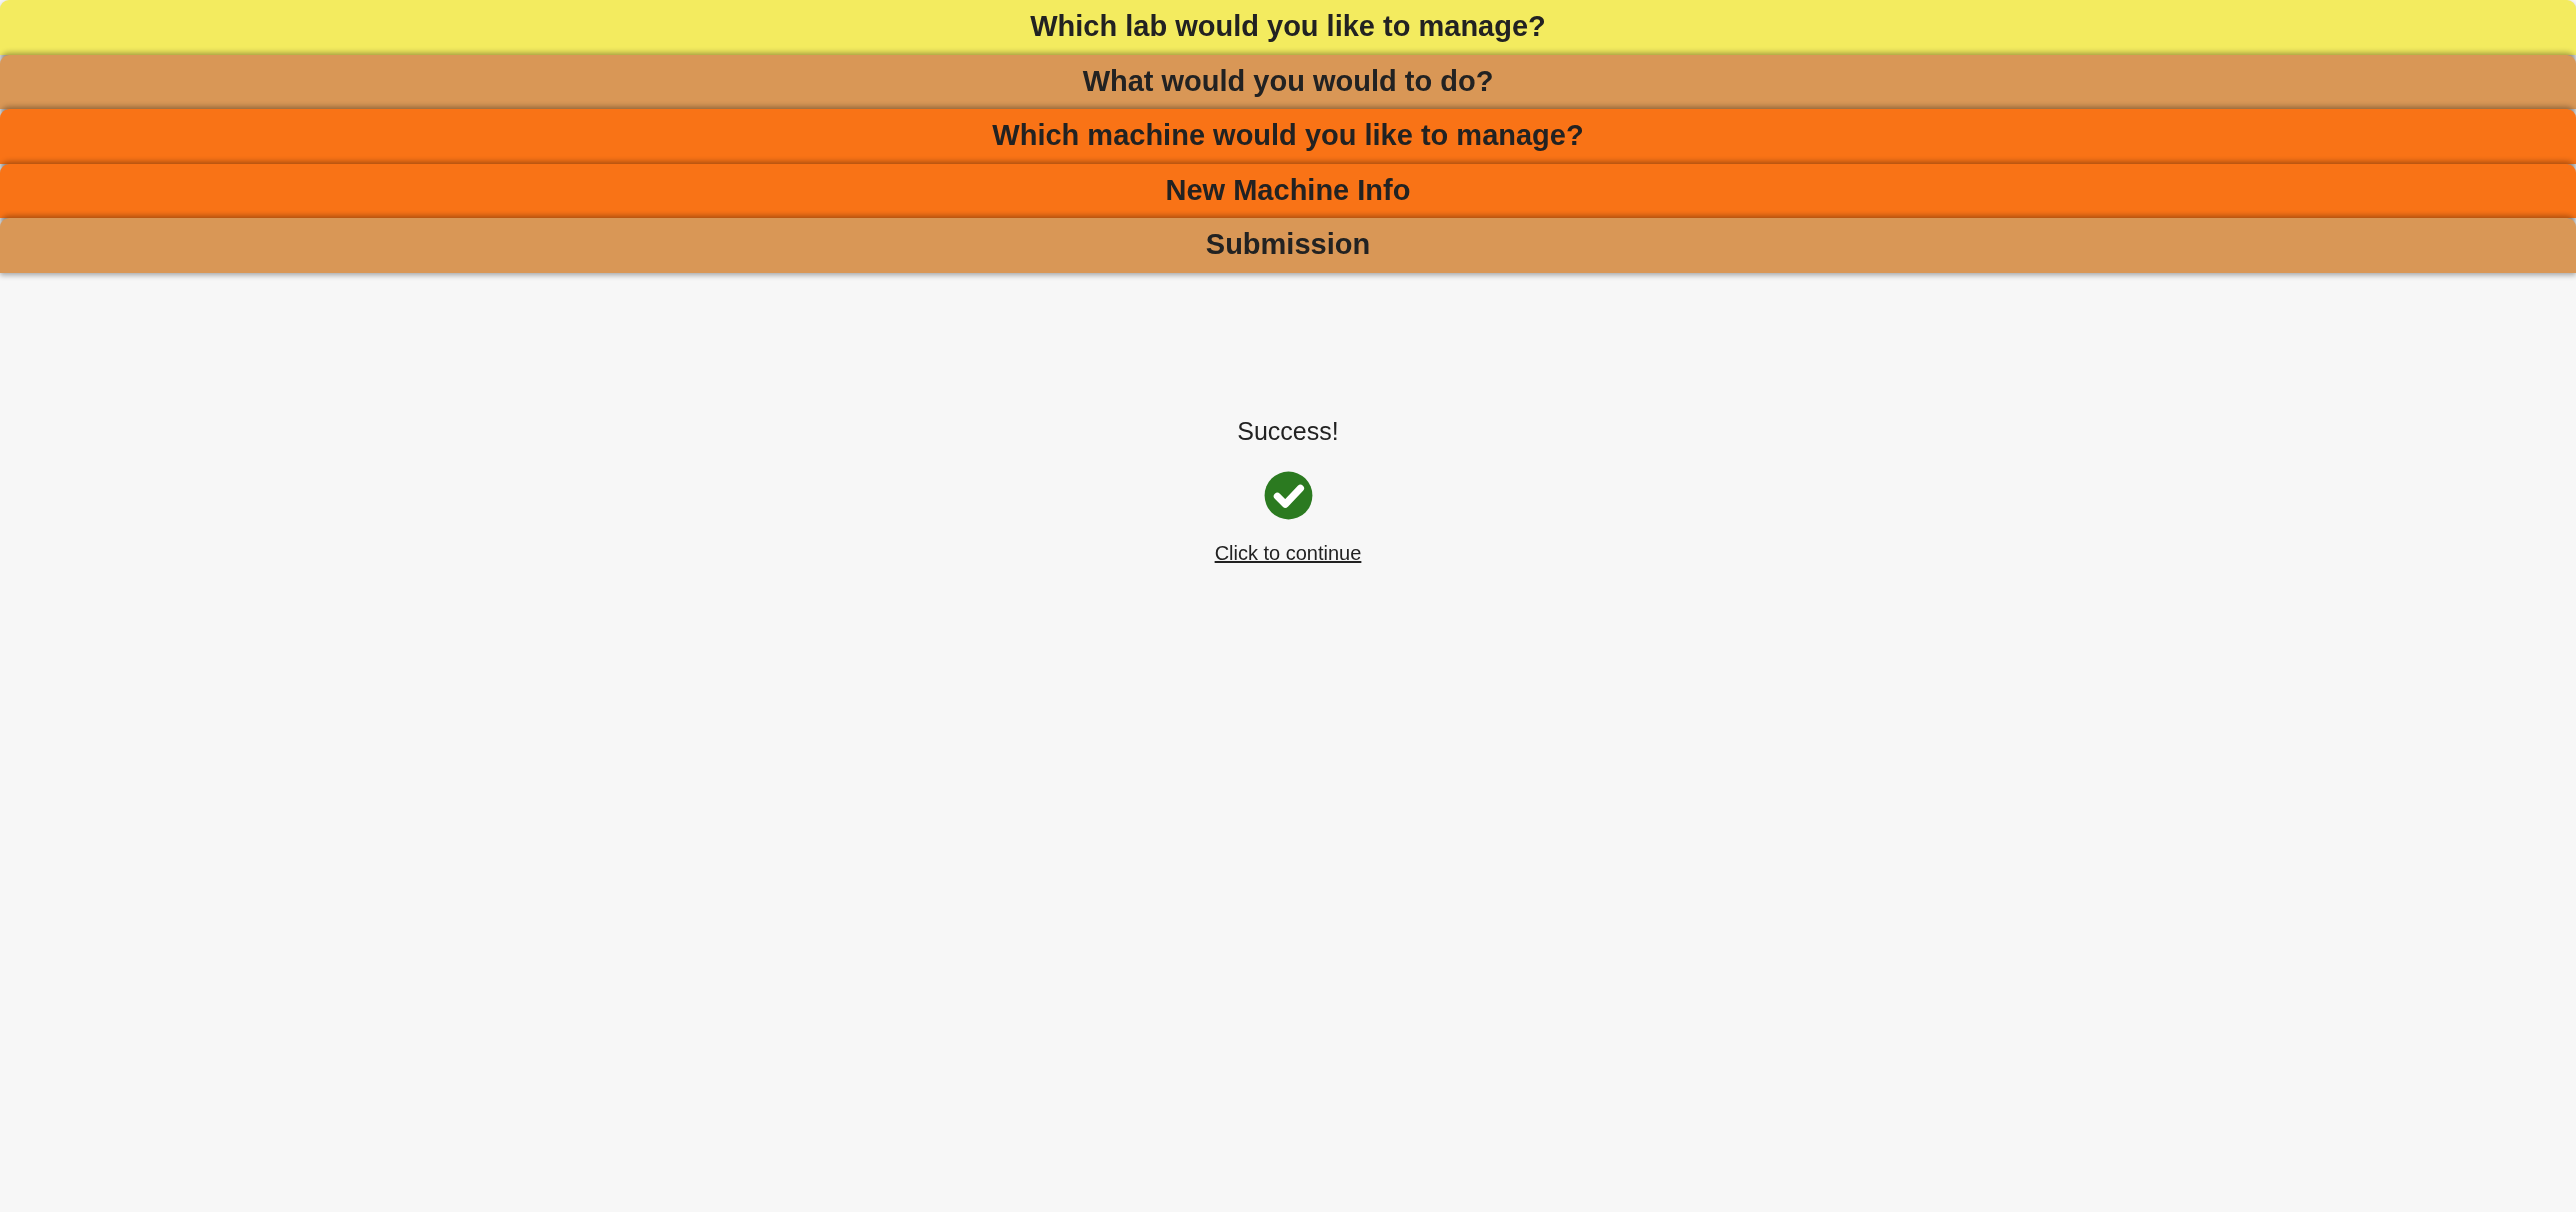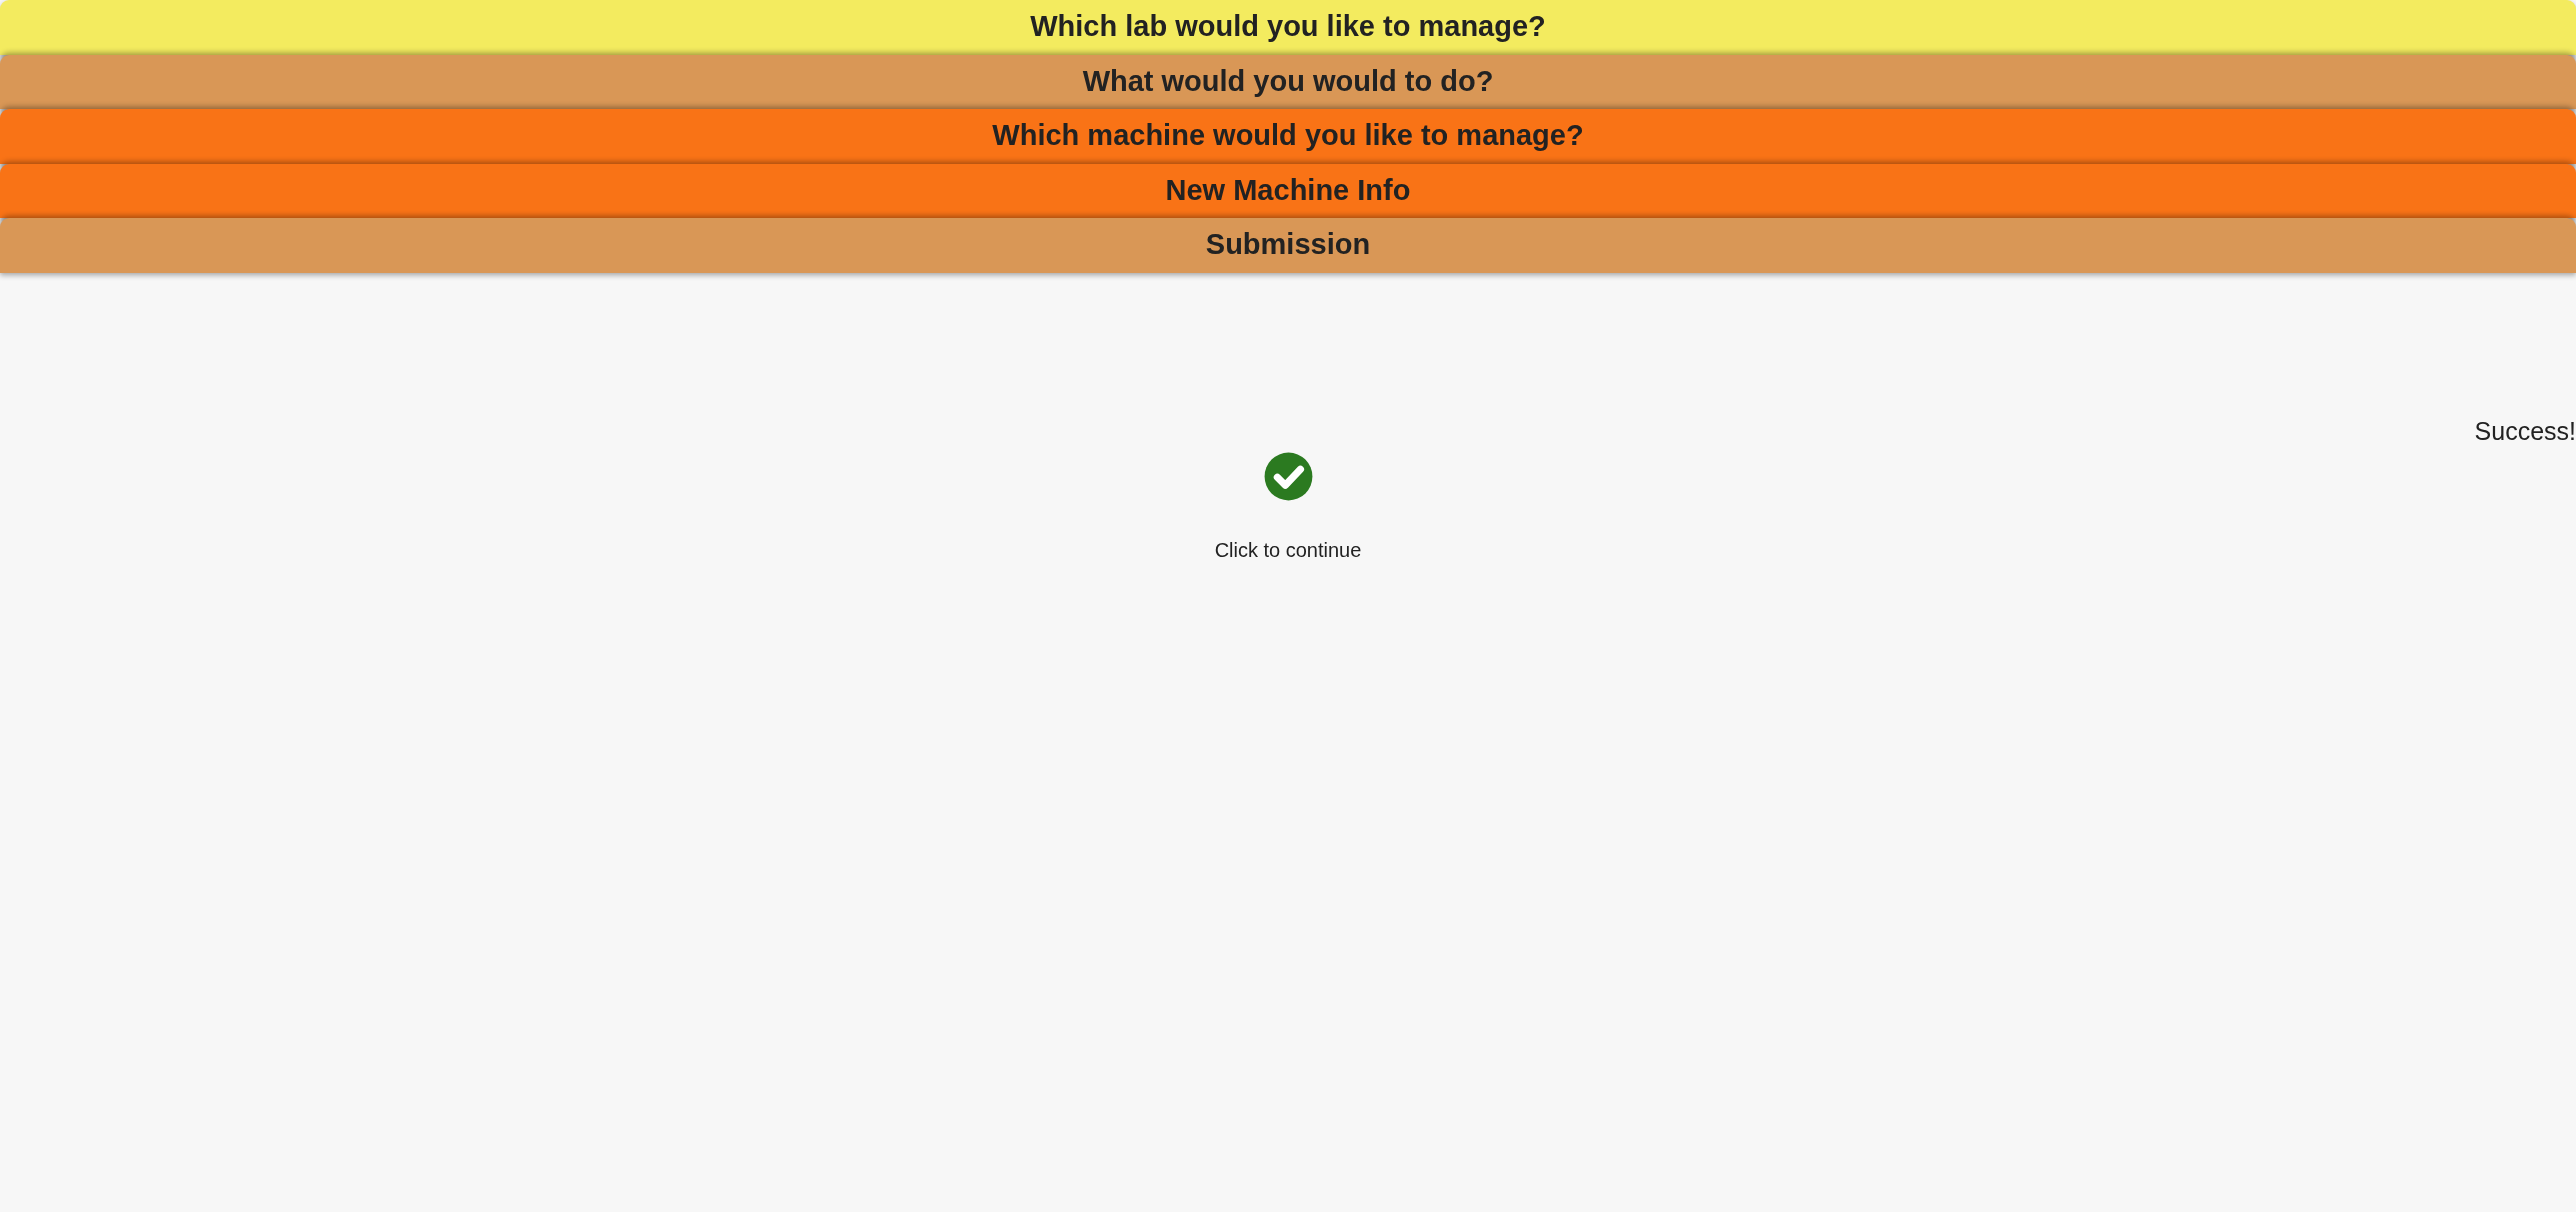--- a/index.html
+++ b/index.html
@@ -32,31 +32,31 @@
     .content-panel {
       background: #f7f7f7;
       box-shadow: 0 5.4px 9px rgba(0,0,0,0.18);
       padding-top: 144px;
       padding-bottom: 162px;
       text-align: center;
     }
     .success-title {
       font-size: 25px;
       color: #222;
-      margin-bottom: 5px;
-      text-align: right;
+      margin-bottom: 24px;
     }
     .success-icon {
       display: inline-block;
       margin: 0 auto 9px auto;
     }
     .continue-text {
       font-size: 20px;
       color: #222;
-      margin-top: 25px;
+      margin-top: 9px;
+      text-decoration: underline;
     }
   </style>
 </head>
 <body>
 
 <div class="bar yellow">Which lab would you like to manage?</div>
 
 <div class="bar orange">What would you would to do?</div>
 
 <div class="bar green">Which machine would you like to manage?</div>

